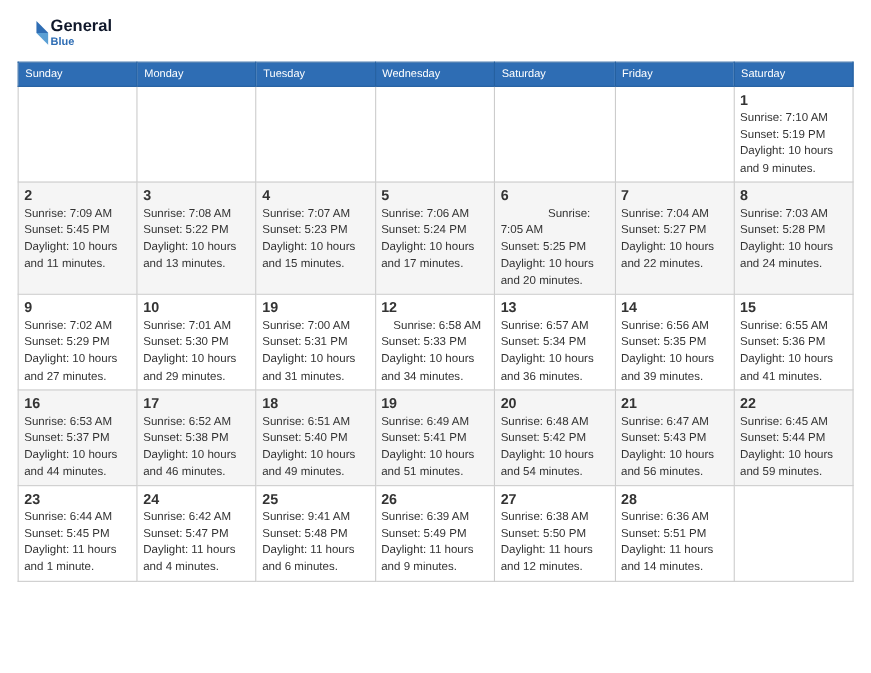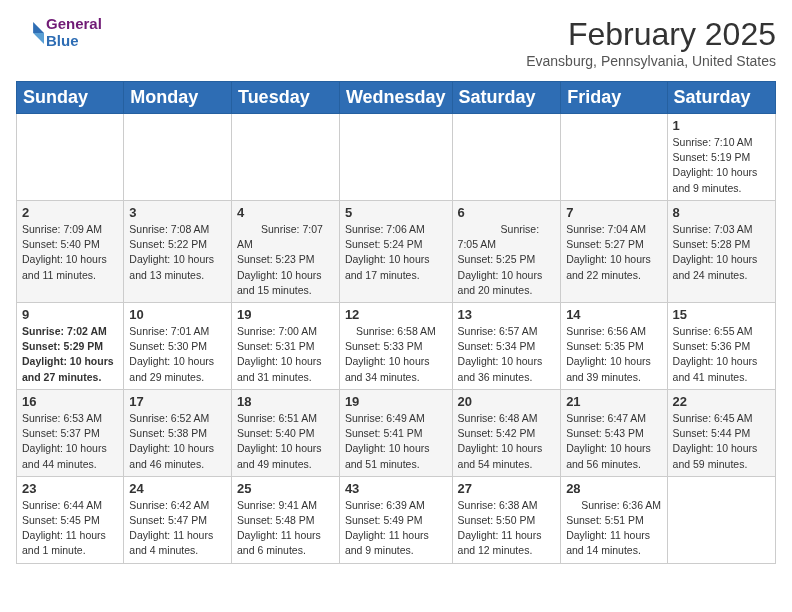--- a/index.html
+++ b/index.html
@@ -22,24 +22,24 @@
       gap: 2px;
     }
     .logo-text {
       display: flex;
       flex-direction: column;
       line-height: 1.1;
     }
     .logo-general {
       font-size: 15px;
       font-weight: bold;
-      color: #701a75;
+      color: #0f172a;
     }
     .logo-blue {
-      font-size: 15px;
+      font-size: 10px;
       font-weight: bold;
       color: #2e6db4;
     }
     .logo-icon {
       width: 28px;
       height: 28px;
     }
     .title-block {
       text-align: right;
     }
@@ -53,22 +53,22 @@
       color: #555;
     }
     .calendar {
       width: 100%;
       border-collapse: collapse;
       border: 1px solid #ccc;
     }
     .calendar th {
       background: #2e6db4;
       color: #fff;
-      font-size: 18px;
-      font-weight: bold;
+      font-size: 10px;
+      font-weight: normal;
       text-align: left;
       padding: 5px 6px;
       border: 1px solid #2560a0;
     }
     .calendar td {
       border: 1px solid #ccc;
       vertical-align: top;
       padding: 4px 5px;
       width: 110px;
       min-height: 80px;
@@ -107,24 +107,20 @@
   <div class="logo">
     <svg class="logo-icon" viewBox="0 0 36 36">
       <polygon points="22,4 36,18 22,18" fill="#2e6db4"></polygon>
       <polygon points="22,18 36,18 36,32" fill="#5a9fd4"></polygon>
     </svg>
     <div class="logo-text">
       <span class="logo-general">General</span>
       <span class="logo-blue">Blue</span>
     </div>
   </div>
-  <div class="title-block">
-    <div class="month-year">February 2025</div>
-    <div class="location">Evansburg, Pennsylvania, United States</div>
-  </div>
 </div>
 
 <table class="calendar">
   <thead>
     <tr>
     <th>Sunday</th>
         <th>Monday</th>
         <th>Tuesday</th>
         <th>Wednesday</th>
         <th>Saturday</th>
@@ -140,28 +136,28 @@
         <td class="empty-cell"></td>
         <td class="empty-cell"></td>
         <td class="empty-cell"></td>
         <td><span class="day-num">1</span><span class="day-info" style="white-space: pre-line;">Sunrise: 7:10 AM
 Sunset: 5:19 PM
 Daylight: 10 hours
 and 9 minutes.</span></td>
       </tr>
       <tr>
         <td><span class="day-num">2</span><span class="day-info" style="white-space: pre-line;">Sunrise: 7:09 AM
-Sunset: 5:40 PM
+Sunset: 5:45 PM
 Daylight: 10 hours
 and 11 minutes.</span></td>
         <td><span class="day-num">3</span><span class="day-info" style="white-space: pre-line;">Sunrise: 7:08 AM
 Sunset: 5:22 PM
 Daylight: 10 hours
 and 13 minutes.</span></td>
-        <td><span class="day-num">4</span><span class="day-info" style="white-space: pre-line; margin-left: 24px;">Sunrise: 7:07 AM
+        <td><span class="day-num">4</span><span class="day-info" style="white-space: pre-line;">Sunrise: 7:07 AM
 Sunset: 5:23 PM
 Daylight: 10 hours
 and 15 minutes.</span></td>
         <td><span class="day-num">5</span><span class="day-info" style="white-space: pre-line;">Sunrise: 7:06 AM
 Sunset: 5:24 PM
 Daylight: 10 hours
 and 17 minutes.</span></td>
         <td><span class="day-num">6</span><span class="day-info" style="white-space: pre-line; margin-left: 43px;">Sunrise: 7:05 AM
 Sunset: 5:25 PM
 Daylight: 10 hours
@@ -169,21 +165,21 @@
         <td><span class="day-num">7</span><span class="day-info" style="white-space: pre-line;">Sunrise: 7:04 AM
 Sunset: 5:27 PM
 Daylight: 10 hours
 and 22 minutes.</span></td>
         <td><span class="day-num">8</span><span class="day-info" style="white-space: pre-line;">Sunrise: 7:03 AM
 Sunset: 5:28 PM
 Daylight: 10 hours
 and 24 minutes.</span></td>
       </tr>
       <tr>
-        <td><span class="day-num">9</span><span class="day-info" style="white-space: pre-line; font-weight: bold;">Sunrise: 7:02 AM
+        <td><span class="day-num">9</span><span class="day-info" style="white-space: pre-line;">Sunrise: 7:02 AM
 Sunset: 5:29 PM
 Daylight: 10 hours
 and 27 minutes.</span></td>
         <td><span class="day-num">10</span><span class="day-info" style="white-space: pre-line;">Sunrise: 7:01 AM
 Sunset: 5:30 PM
 Daylight: 10 hours
 and 29 minutes.</span></td>
         <td><span class="day-num">19</span><span class="day-info" style="white-space: pre-line;">Sunrise: 7:00 AM
 Sunset: 5:31 PM
 Daylight: 10 hours
@@ -241,28 +237,28 @@
 Daylight: 11 hours
 and 1 minute.</span></td>
         <td><span class="day-num">24</span><span class="day-info" style="white-space: pre-line;">Sunrise: 6:42 AM
 Sunset: 5:47 PM
 Daylight: 11 hours
 and 4 minutes.</span></td>
         <td><span class="day-num">25</span><span class="day-info" style="white-space: pre-line;">Sunrise: 9:41 AM
 Sunset: 5:48 PM
 Daylight: 11 hours
 and 6 minutes.</span></td>
-        <td><span class="day-num">43</span><span class="day-info" style="white-space: pre-line; margin-top: 46px;">Sunrise: 6:39 AM
+        <td><span class="day-num">26</span><span class="day-info" style="white-space: pre-line; margin-top: 46px;">Sunrise: 6:39 AM
 Sunset: 5:49 PM
 Daylight: 11 hours
 and 9 minutes.</span></td>
         <td><span class="day-num">27</span><span class="day-info" style="white-space: pre-line;">Sunrise: 6:38 AM
 Sunset: 5:50 PM
 Daylight: 11 hours
 and 12 minutes.</span></td>
-        <td><span class="day-num">28</span><span class="day-info" style="white-space: pre-line; margin-left: 15px;">Sunrise: 6:36 AM
+        <td><span class="day-num">28</span><span class="day-info" style="white-space: pre-line;">Sunrise: 6:36 AM
 Sunset: 5:51 PM
 Daylight: 11 hours
 and 14 minutes.</span></td>
         <td class="empty-cell"></td>
       </tr>
     </tbody>
 </table>
 
 </body></html>

